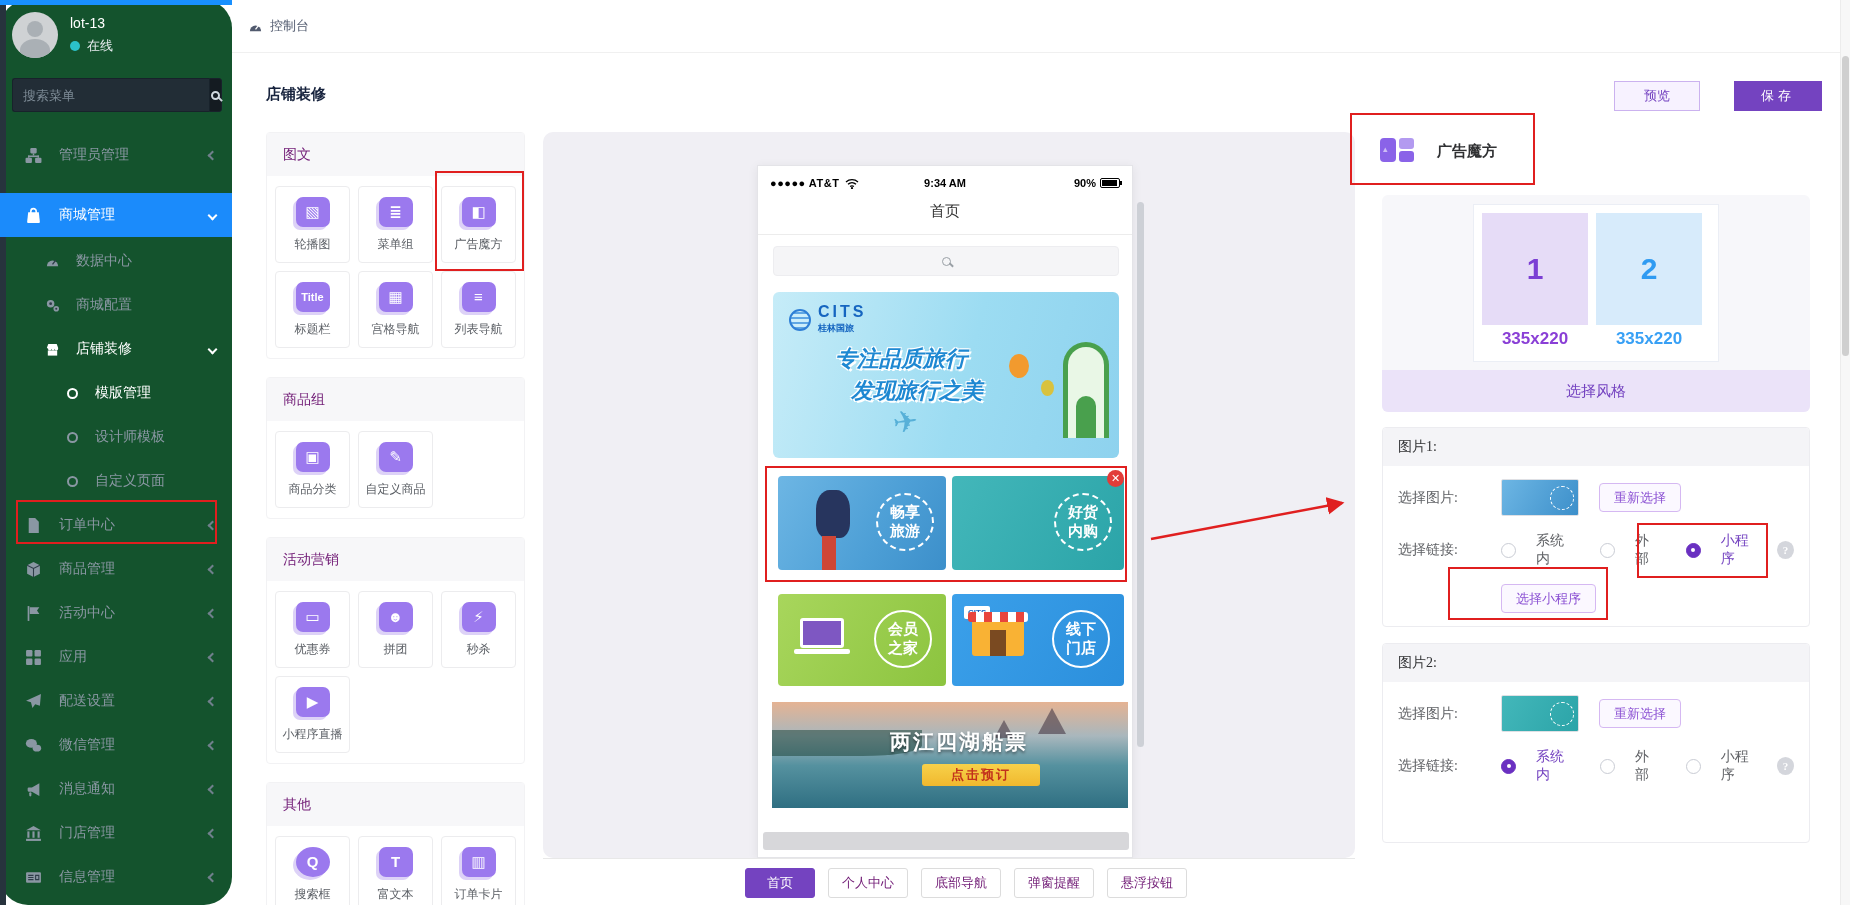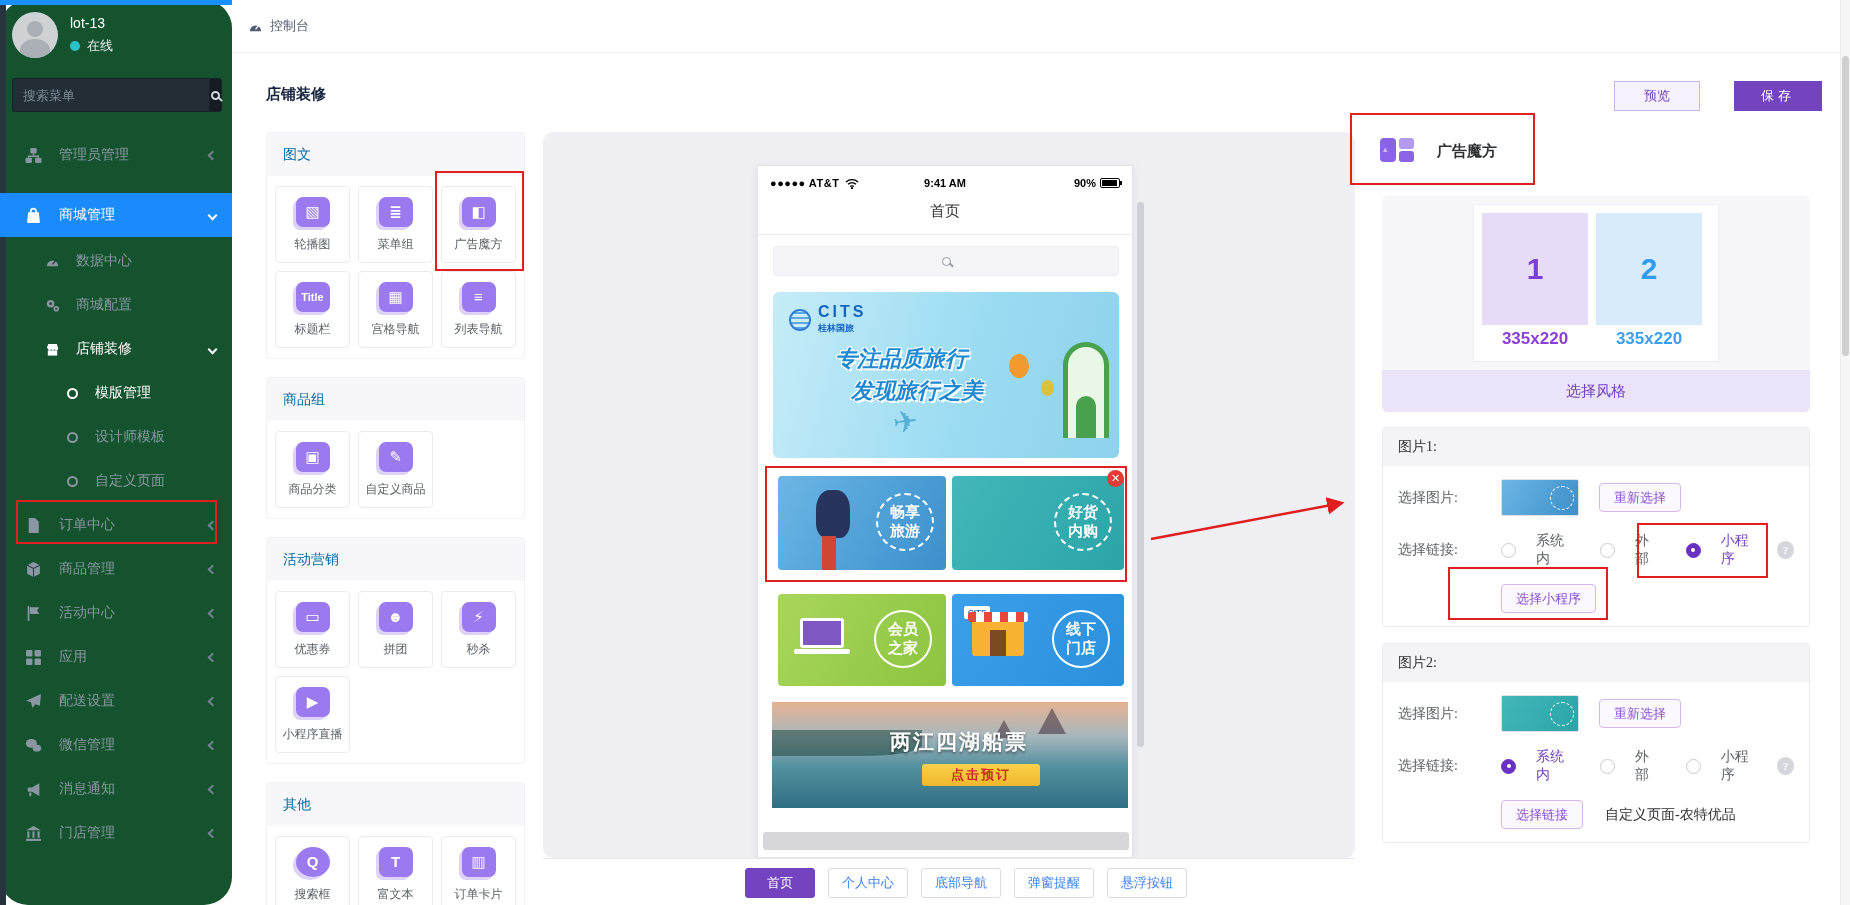--- a/index.html
+++ b/index.html
@@ -58,21 +58,21 @@
   .btn { border-radius:0; font-size:13px; cursor:pointer; display:flex; align-items:center; justify-content:center; }
   .btn-preview { position:absolute; top:28px; right:150px; width:86px; height:30px;
     background:#f7f2ff; border:1px solid #cbb2ef; color:#7443c0; }
   .btn-save { position:absolute; top:28px; right:28px; width:88px; height:30px;
     background:#7443c0; border:1px solid #7443c0; color:#fff; letter-spacing:4px; }
 
   
   .palette { position:absolute; left:34px; top:79px; width:259px; }
   .pal-sec { border:1px solid #f2f2f4; border-radius:4px; margin-bottom:18px; background:#fff; }
   .pal-head { height:43px; background:#f7f7f9; display:flex; align-items:center;
-    padding-left:16px; font-size:14px; color:#0369a1; }
+    padding-left:16px; font-size:14px; color:#701a75; }
   .pal-body { padding:10px 8px; display:grid; grid-template-columns:repeat(3,75px); gap:8px; }
   .pal-item { width:75px; height:77px; border:1px solid #ececee; border-radius:4px;
     display:flex; flex-direction:column; align-items:center; justify-content:center; cursor:grab; background:#fff; }
   .pal-ico { min-width:34px; height:30px; padding:0 4px; border-radius:7px; background:#9b79ee; color:#fff;
     display:flex; align-items:center; justify-content:center; font-size:15px; font-weight:bold;
     box-shadow:-3px 3px 0 #ddd2f7; }
   .pal-label { margin-top:9px; font-size:12px; color:#5c6066; white-space:nowrap; }
 
   
   .gray-zone { position:absolute; left:311px; top:79px; width:812px; height:726px;
@@ -164,21 +164,21 @@
   .phone-scroll { position:absolute; left:594px; top:70px; width:7px; height:545px; background:#cdd0d6; border-radius:4px; }
 
   .cube-x { position:absolute; left:349px; top:304px; width:17px; height:17px; border-radius:50%;
     background:#e23c39; color:#fff; font-size:11px; line-height:16px; text-align:center; cursor:pointer; z-index:6; }
 
   
   .bottom-strip { position:absolute; left:311px; top:805px; width:812px; height:47px; background:#fff;
     border-top:1px solid #e8e8e8; }
   .tabs { position:absolute; left:202px; top:9px; display:flex; gap:13px; }
   .tab { height:30px; padding:0 13px; border:1px solid #dcdcdc; border-radius:3px; background:#fff;
-    color:#3b82f6; font-size:13px; display:flex; align-items:center; cursor:pointer; }
+    color:#701a75; font-size:13px; display:flex; align-items:center; cursor:pointer; }
   .tab.active { background:#7443c0; border-color:#7443c0; color:#fff; padding:0 21px; }
 
   
   .cfg-header { position:absolute; left:1148px; top:82px; display:flex; align-items:center; }
   .adcube-ico { position:relative; width:36px; height:32px; }
   .adcube-ico .a { position:absolute; left:0; top:3px; width:16px; height:24px; border-radius:4px; background:#8a63e8; }
   .adcube-ico .a::after { content:"▴"; position:absolute; left:3px; top:6px; color:#cdbcf5; font-size:9px; }
   .adcube-ico .b { position:absolute; left:19px; top:3px; width:15px; height:11px; border-radius:3px; background:#b39af0; }
   .adcube-ico .c { position:absolute; left:19px; top:16px; width:15px; height:11px; border-radius:3px; background:#8a63e8; }
   .cfg-title { margin-left:21px; font-size:15px; font-weight:bold; color:#303133; }
@@ -373,20 +373,28 @@
       <svg class="sic ic" viewBox="0 0 16 16">
           <path d="M8 1l7 4H1z"></path>
           <rect x="2.2" y="6" width="2" height="6"></rect>
           <rect x="7" y="6" width="2" height="6"></rect>
           <rect x="11.8" y="6" width="2" height="6"></rect>
           <rect x="1" y="13" width="14" height="2"></rect>
         </svg>
       <span class="lb">门店管理</span>
       <span class="chev left"></span>
     </div>
+    <div class="mi">
+      <svg class="sic ic" viewBox="0 0 16 16">
+          <rect x="1" y="3" width="14" height="10" rx="1"></rect>
+          <path d="M3 6h5M3 8h5M3 10h5M10 6h3v4h-3z" stroke="#2e3c48" stroke-width="1" fill="none"></path>
+        </svg>
+      <span class="lb">信息管理</span>
+      <span class="chev left"></span>
+    </div>
   </div>
   <div class="annot" style="left:16px; top:500px; width:201px; height:44px;"></div>
 </div>
 
 <div class="main">
   <div class="topbar">
     <svg class="ic" viewBox="0 0 16 16">
         <path d="M2 13a6 6 0 1 1 12 0z"></path>
         <path d="M8 11L11.5 6.5" stroke="#fff" stroke-width="1.4"></path>
       </svg>
@@ -483,21 +491,21 @@
     <div class="annot" style="left:203px; top:118px; width:89px; height:100px;"></div>
 
     <div class="gray-zone">
       <div class="phone">
         <div class="p-status">
           <span class="p-carrier">●●●●● AT&amp;T</span>
           <svg class="wifi" width="14" height="11" viewBox="0 0 14 11">
               <path d="M1 4a9 9 0 0 1 12 0M3 6.3a6 6 0 0 1 8 0M5.1 8.6a3 3 0 0 1 3.8 0" stroke="#000" stroke-width="1.3" fill="none"></path>
               <circle cx="7" cy="10" r="1.1"></circle>
             </svg>
-          <span class="p-time">9:41 AM</span>
+          <span class="p-time">9:34 AM</span>
           <span class="p-batt-group">
             <span>90%</span>
             <span class="batt"></span>
           </span>
         </div>
         <div class="p-title">首页</div>
         <div class="p-div"></div>
         <div class="p-search">
           <span class="mag-g"></span>
         </div>
@@ -643,24 +651,20 @@
         <div class="frow radio-row">
           <span class="flabel">选择链接:</span>
           <span class="radio sel"></span>
           <span class="rlabel sel">系统内</span>
           <span class="radio"></span>
           <span class="rlabel">外部</span>
           <span class="radio"></span>
           <span class="rlabel">小程序</span>
           <span class="help">?</span>
         </div>
-        <div class="action-row">
-          <span class="btn-sm" style="margin-left:0;">选择链接</span>
-          <span class="link-value">自定义页面-农特优品</span>
-        </div>
       </div>
     </div>
   </div>
 </div>
 
 <div class="page-sb">
     <div class="thumb-v"></div>
   </div>
 
 </body></html>

